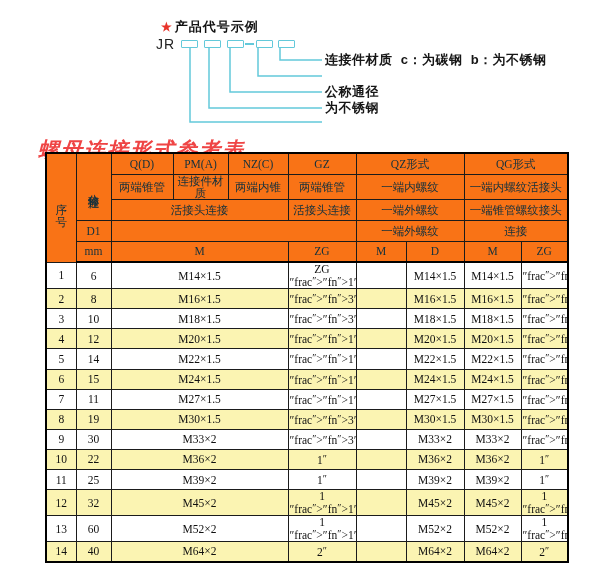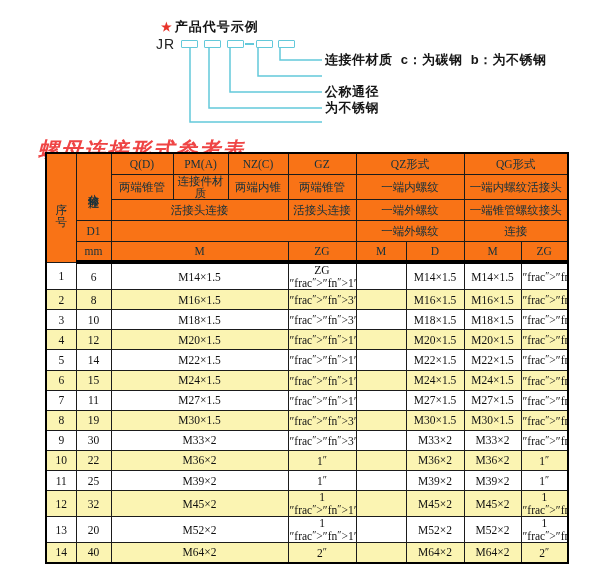--- a/index.html
+++ b/index.html
@@ -17,21 +17,21 @@
   .dlabel { position:absolute; left:281px; font-size:13px; font-weight:bold; color:#161616; white-space:pre; line-height:16px; letter-spacing:0.5px; }
 
   
   .page-title { position:absolute; left:38px; top:136px; font-family:"Liberation Serif", serif; font-style:italic; font-weight:bold; font-size:21px; letter-spacing:2px; color:#ef4444; }
 
   
   .ref-table { position:absolute; left:45px; top:152px; border-collapse:collapse; table-layout:fixed; width:522px; font-family:"Liberation Serif", serif; }
   .ref-table th, .ref-table td { border:1px solid #1b1b1b; text-align:center; vertical-align:middle; padding:0 1px; overflow:hidden; }
   .ref-table { border:2px solid #000; }
   .ref-table thead th { background:#f97316; font-weight:normal; font-size:11.5px; color:#10303e; height:21px; line-height:1.05; }
-  .ref-table thead tr:last-child th { border-bottom:4px solid #000000; }
+  .ref-table thead tr:last-child th { border-bottom:2px solid #000000; }
   .ref-table tbody td { font-size:11.5px; height:20.1px; color:#101010; }
   .ref-table tbody tr.even td { background:#fbf4b2; }
   .ref-table tbody tr.odd td { background:#ffffff; }
   .vert { writing-mode:vertical-rl; text-orientation:upright; letter-spacing:14px; padding-top:6px; }
   .vert4 { writing-mode:vertical-rl; text-orientation:upright; letter-spacing:1px; }
   .inch { font-size:10px; vertical-align:2px; }
 </style>
 </head>
 <body>
 
@@ -228,21 +228,21 @@
         <td>32</td>
         <td colspan="3">M45×2</td>
         <td>1 <span class="&lt;span">″</span>frac<span class="inch">″</span>&gt;<span class="&lt;span">″</span>fn<span class="inch">″</span>&gt;1<span class="&lt;span">″</span>fd&gt;4</td>
         <td></td>
         <td>M45×2</td>
         <td>M45×2</td>
         <td>1 <span class="&lt;span">″</span>frac<span class="inch">″</span>&gt;<span class="&lt;span">″</span>fn&gt;1fd&gt;4</td>
       </tr>
       <tr class="odd">
         <td>13</td>
-        <td>20</td>
+        <td>60</td>
         <td colspan="3">M52×2</td>
         <td>1 <span class="&lt;span">″</span>frac<span class="inch">″</span>&gt;<span class="&lt;span">″</span>fn<span class="inch">″</span>&gt;1<span class="&lt;span">″</span>fd&gt;2</td>
         <td></td>
         <td>M52×2</td>
         <td>M52×2</td>
         <td>1 <span class="&lt;span">″</span>frac<span class="inch">″</span>&gt;<span class="&lt;span">″</span>fn&gt;1fd&gt;2</td>
       </tr>
       <tr class="even">
         <td>14</td>
         <td>40</td>

